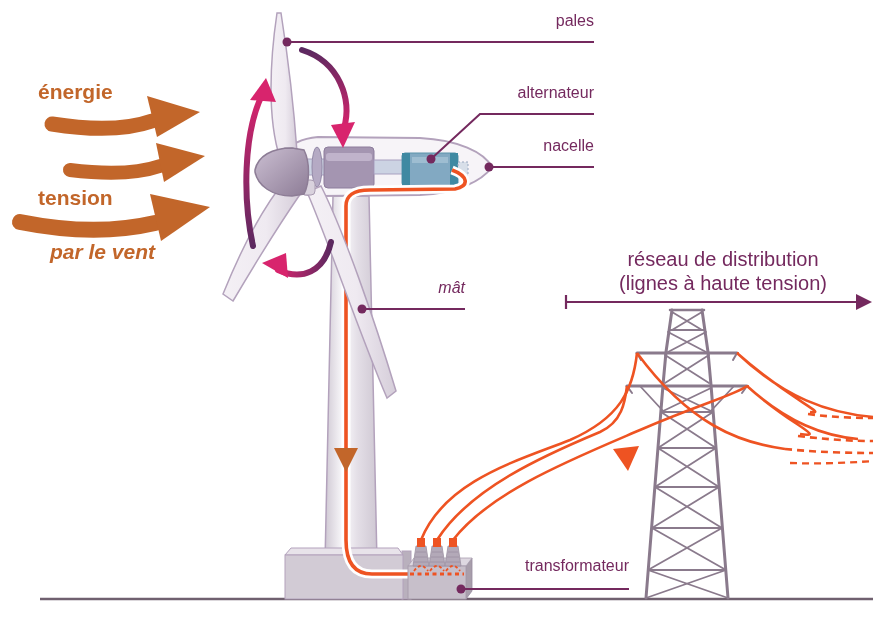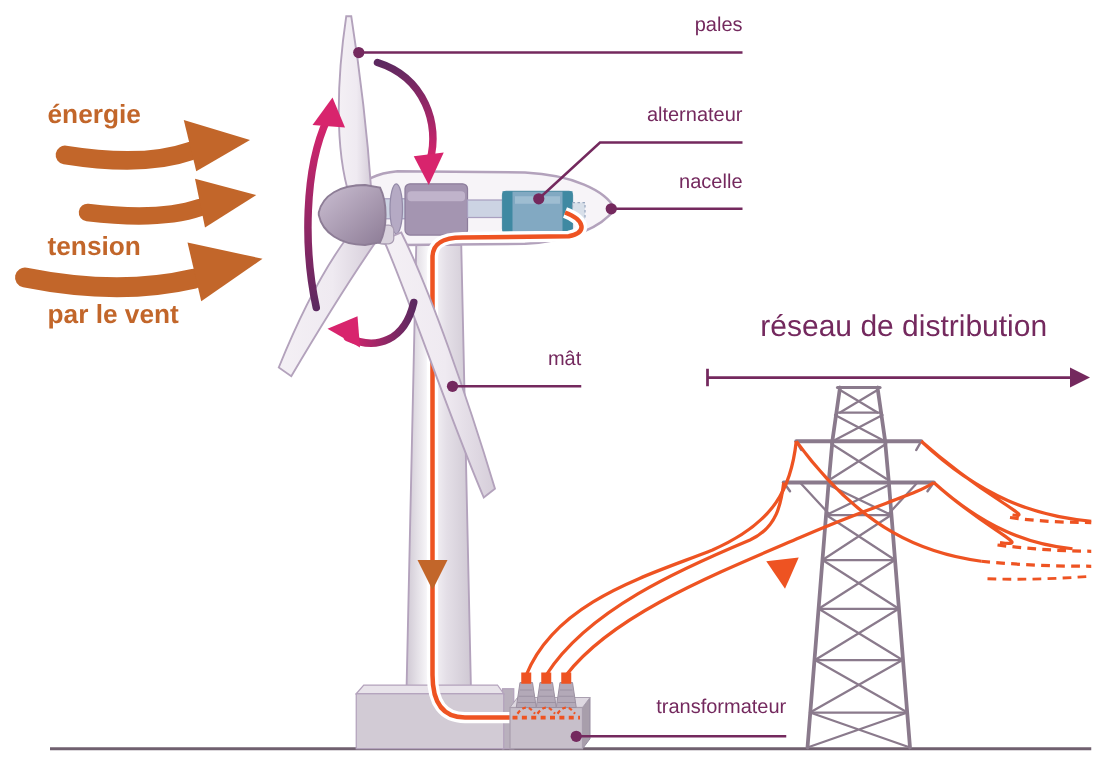--- a/index.html
+++ b/index.html
@@ -3,21 +3,21 @@
 <meta charset="utf-8">
 <style>
   html,body{margin:0;padding:0;background:#ffffff;}
   #stage{position:relative;width:875px;height:624px;background:#ffffff;overflow:hidden;
          font-family:"Liberation Sans", sans-serif;}
   #art{position:absolute;left:0;top:0;}
   .lbl{position:absolute;color:#74295e;font-size:16px;line-height:1.05;white-space:nowrap;}
   .lbl.right{text-align:right;}
   .lbl.center{text-align:center;}
   .orange-word{position:absolute;color:#c2662a;font-size:21px;font-weight:bold;white-space:nowrap;}
-  .net{font-size:24px;}
+  .net{font-size:20px;}
 </style>
 </head>
 <body>
 
 <div id="stage">
 
   <svg id="art" width="875" height="624" viewBox="0 0 875 624">
     <defs>
       <linearGradient id="gBlade" x1="0" y1="0" x2="1" y2="0">
         <stop offset="0" stop-color="#f4f0f5"></stop>
@@ -204,23 +204,24 @@
       <line x1="489" y1="167" x2="594" y2="167"></line>
       <circle cx="362" cy="309" r="4.5" stroke="none"></circle>
       <line x1="362" y1="309" x2="465" y2="309"></line>
       <circle cx="461" cy="589" r="4.5" stroke="none"></circle>
       <line x1="461" y1="589" x2="629" y2="589"></line>
     </g>
   </svg>
 
   <div class="orange-word" style="left:38px;top:80px;text-align:right;">énergie</div>
   <div class="orange-word" style="left:38px;top:186px;">tension</div>
-  <div class="orange-word" style="left:38px;top:240px;">par le vent</div>
+  <div class="orange-word" style="left:50px;top:240px;font-style:italic;">par le vent</div>
 
   <div class="lbl right" style="left:490px;top:13px;width:104px;">pales</div>
   <div class="lbl right" style="left:454px;top:85px;width:140px;">alternateur</div>
   <div class="lbl right" style="left:474px;top:138px;width:120px;">nacelle</div>
-  <div class="lbl right" style="left:381px;top:280px;width:84px;">mât</div>
+  <div class="lbl right" style="left:381px;top:280px;width:84px;font-style:italic;">mât</div>
   <div class="lbl right" style="left:469px;top:558px;width:160px;">transformateur</div>
 
   <div class="lbl center net" style="left:575px;top:249px;width:296px;">réseau de distribution</div>
+  <div class="lbl center net" style="left:575px;top:273px;width:296px;">(lignes à haute tension)</div>
 
 </div>
 
 </body></html>

